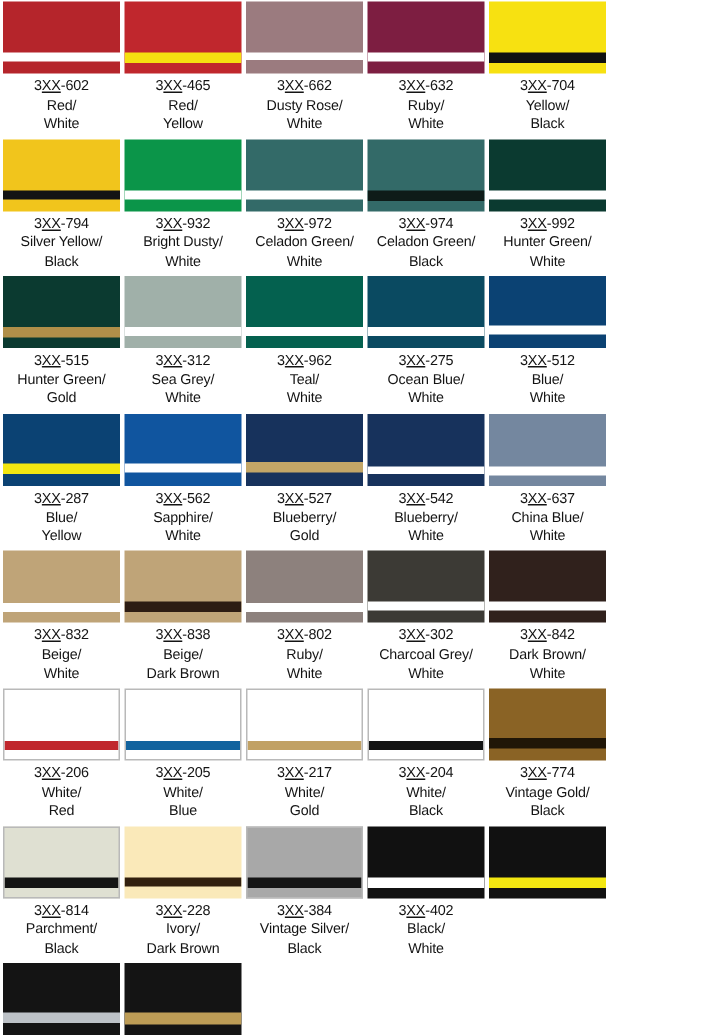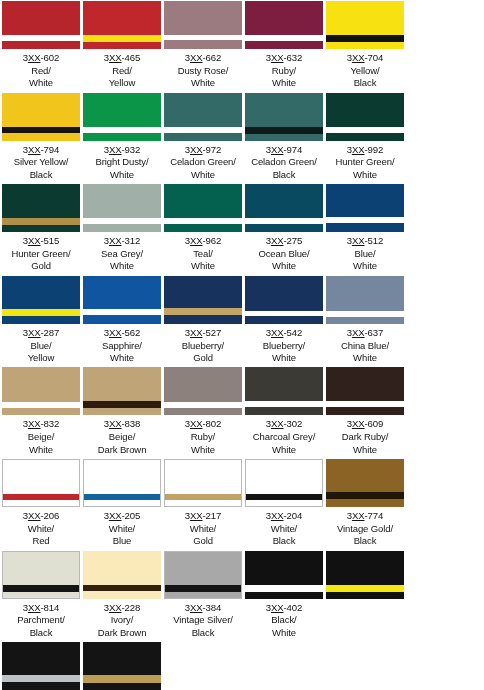--- a/index.html
+++ b/index.html
@@ -220,21 +220,21 @@
     <div class="swatch-cell">
       <div class="swatch-chip" style="background-color: rgb(60, 58, 53);">
         <div class="swatch-stripe" style="background-color: rgb(255, 255, 255); top: 34px; height: 6px;"></div>
       </div>
       <div class="swatch-caption"><span class="swatch-code"><span>3</span><span class="code-xx">XX</span><span>-302</span></span><span class="swatch-name">Charcoal Grey/</span><span class="swatch-name">White</span></div>
     </div>
     <div class="swatch-cell">
       <div class="swatch-chip" style="background-color: rgb(48, 33, 28);">
         <div class="swatch-stripe" style="background-color: rgb(255, 255, 255); top: 34px; height: 6px;"></div>
       </div>
-      <div class="swatch-caption"><span class="swatch-code"><span>3</span><span class="code-xx">XX</span><span>-609</span></span><span class="swatch-name">Dark Ruby/</span><span class="swatch-name">White</span></div>
+      <div class="swatch-caption"><span class="swatch-code"><span>3</span><span class="code-xx">XX</span><span>-842</span></span><span class="swatch-name">Dark Brown/</span><span class="swatch-name">White</span></div>
     </div>
     <div class="swatch-cell">
       <div class="swatch-chip bordered" style="background-color: rgb(255, 255, 255);">
         <div class="swatch-stripe" style="background-color: rgb(192, 39, 45); top: 34px; height: 6px;"></div>
       </div>
       <div class="swatch-caption"><span class="swatch-code"><span>3</span><span class="code-xx">XX</span><span>-206</span></span><span class="swatch-name">White/</span><span class="swatch-name">Red</span></div>
     </div>
     <div class="swatch-cell">
       <div class="swatch-chip bordered" style="background-color: rgb(255, 255, 255);">
         <div class="swatch-stripe" style="background-color: rgb(18, 99, 158); top: 34px; height: 6px;"></div>

